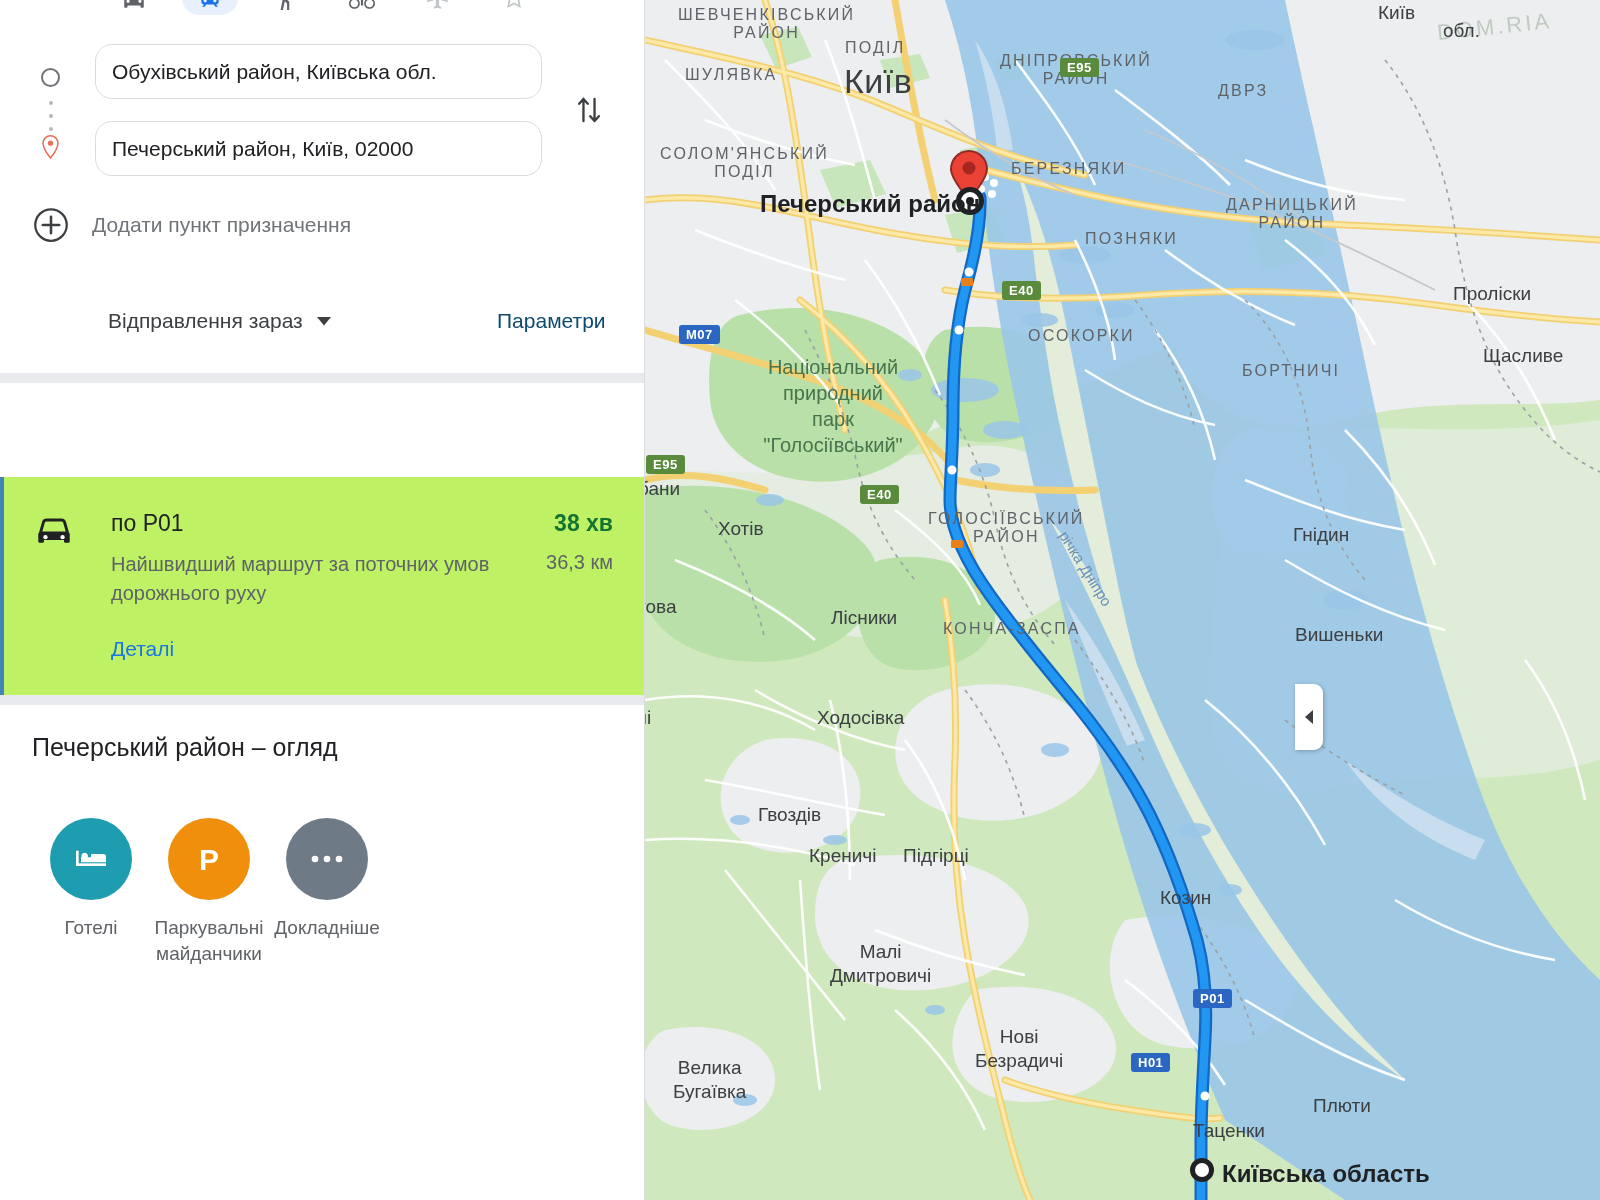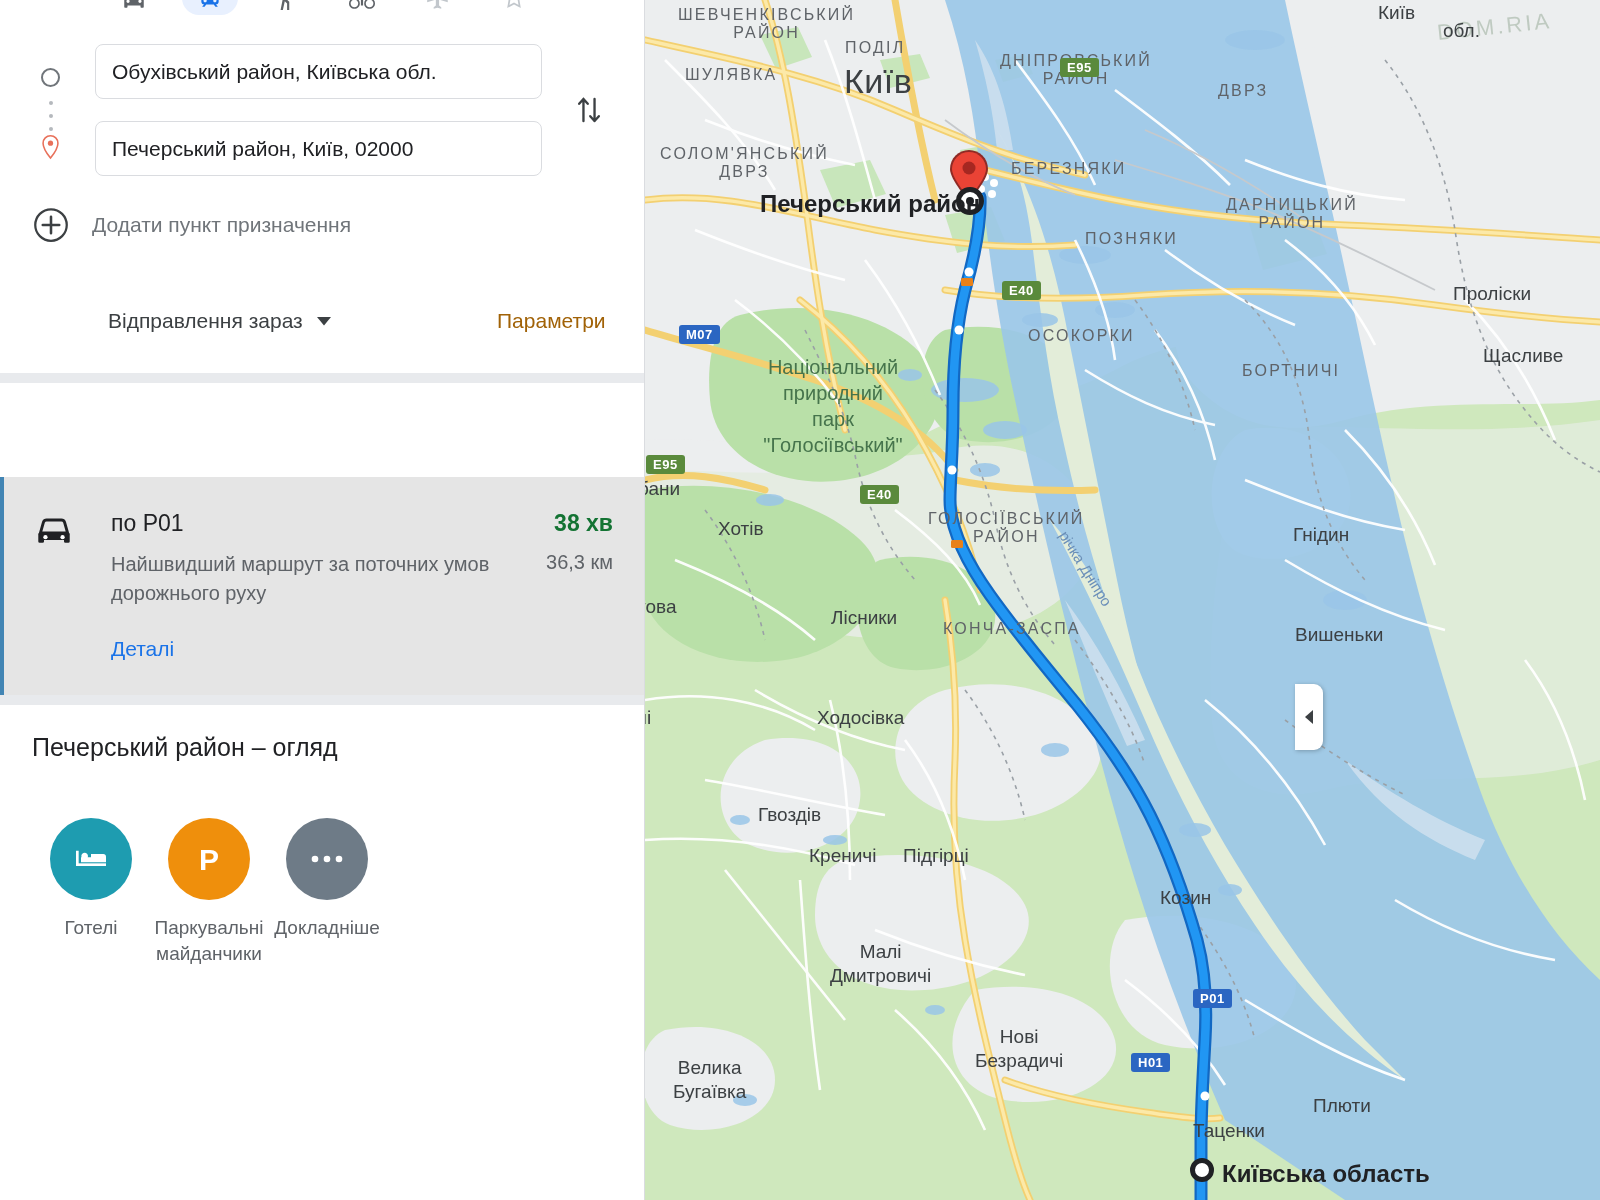--- a/index.html
+++ b/index.html
@@ -32,55 +32,55 @@
   
   #endpoints { position:absolute; left:0; top:30px; width:645px; height:160px; }
   #dots { position:absolute; left:38px; top:24px; width:26px; height:112px; }
   .circ-o { position:absolute; left:3px; top:14px; width:19px; height:19px;
             border:2.5px solid #70757a; border-radius:50%; }
   .dotpip { position:absolute; left:10.5px; width:4px; height:4px; border-radius:50%;
             background:#b5b9bd; }
   .pinmark { position:absolute; left:2px; top:80px; width:21px; height:27px; }
 
   .fieldwrap { position:absolute; left:95px; width:447px; height:55px;
-               border:1.5px solid #dadce0; border-radius:8px; background:#fff; }
+               border:1.5px solid #dadce0; border-radius:17px; background:#fff; }
   .fieldwrap input {
     width:100%; height:100%; border:0; outline:none; background:transparent;
     font-family:"Liberation Sans", sans-serif; font-size:21px; color:#202124;
     padding:0 16px;
   }
   #swapbtn { position:absolute; left:566px; top:57px; width:46px; height:46px;
              display:flex; align-items:center; justify-content:center; cursor:pointer; }
 
   
   #adddest { position:absolute; left:0; top:196px; width:645px; height:58px;
              display:flex; align-items:center; cursor:pointer; }
   #adddest .plus { margin-left:33px; width:36px; height:36px; }
   #adddest .lbl { margin-left:23px; font-size:21px; color:#70757a; }
 
   
   #departrow { position:absolute; left:0; top:282px; width:645px; height:78px;
                display:flex; align-items:center; }
   #departsel { margin-left:108px; display:flex; align-items:center; gap:14px; cursor:pointer; }
   #departsel .t { font-size:21px; color:#3c4043; }
   #options { position:absolute; left:497px; top:50%; transform:translateY(-50%);
-             font-size:21px; color:#a16207; cursor:pointer; }
+             font-size:21px; color:#0c4a6e; cursor:pointer; }
 
   .graysep { position:absolute; left:0; width:645px; height:10px; background:#e8eaed; }
 
   
   #sendphone { position:absolute; left:0; top:383px; width:645px; height:94px;
                display:flex; align-items:center; cursor:pointer;
                border-bottom:1px solid #e3e5e8; }
   #sendphone .ico { margin-left:34px; width:34px; height:34px; }
   #sendphone .lbl { margin-left:24px; font-size:21px; color:#1a73e8; }
 
   
   #routecard { position:absolute; left:0; top:477px; width:645px; height:218px;
-               background:#e5e5e5; border-left:4px solid #4285b4; cursor:pointer; }
+               background:#bef264; border-left:4px solid #4285b4; cursor:pointer; }
   #carico { position:absolute; left:30px; top:38px; width:40px; height:30px; }
   #routeTitle { position:absolute; left:107px; top:33px; font-size:23px; color:#202124;
                 font-weight:400; }
   #routeDur { position:absolute; right:32px; top:33px; font-size:23px; color:#137333;
               font-weight:700; }
   #routeDesc { position:absolute; left:107px; top:73px; width:390px; font-size:20px;
                color:#5f6368; line-height:1.45; }
   #routeDist { position:absolute; right:32px; top:74px; font-size:20px; color:#5f6368; }
   #routeDetails { position:absolute; left:107px; top:160px; font-size:21px; color:#1a73e8; }
 
@@ -474,21 +474,21 @@
 
     <div id="districtLabels">
         <div class="mlabel lb-dist" style="left: 33px; top: 6px; white-space: pre-line;">ШЕВЧЕНКІВСЬКИЙ
 РАЙОН</div>
         <div class="mlabel lb-dist" style="left: 200px; top: 2px; white-space: pre-line; margin-top: 37px;">ПОДІЛ</div>
         <div class="mlabel lb-dist" style="left: 40px; top: 66px; white-space: pre-line;">ШУЛЯВКА</div>
         <div class="mlabel lb-dist" style="left: 355px; top: 52px; white-space: pre-line;">ДНІПРОВСЬКИЙ
 РАЙОН</div>
         <div class="mlabel lb-dist" style="left: 573px; top: 82px; white-space: pre-line;">ДВРЗ</div>
         <div class="mlabel lb-dist" style="left: 15px; top: 145px; white-space: pre-line;">СОЛОМ'ЯНСЬКИЙ
-ДВРЗ</div>
+ПОДІЛ</div>
         <div class="mlabel lb-dist" style="left: 366px; top: 160px; white-space: pre-line;">БЕРЕЗНЯКИ</div>
         <div class="mlabel lb-dist" style="left: 581px; top: 196px; white-space: pre-line;">ДАРНИЦЬКИЙ
 РАЙОН</div>
         <div class="mlabel lb-dist" style="left: 440px; top: 230px; white-space: pre-line;">ПОЗНЯКИ</div>
         <div class="mlabel lb-dist" style="left: 383px; top: 327px; white-space: pre-line;">ОСОКОРКИ</div>
         <div class="mlabel lb-dist" style="left: 597px; top: 362px; white-space: pre-line;">БОРТНИЧІ</div>
         <div class="mlabel lb-dist" style="left: 283px; top: 510px; white-space: pre-line;">ГОЛОСІЇВСЬКИЙ
 РАЙОН</div>
         <div class="mlabel lb-dist" style="left: 298px; top: 620px; white-space: pre-line;">КОНЧА-ЗАСПА</div>
       </div>

